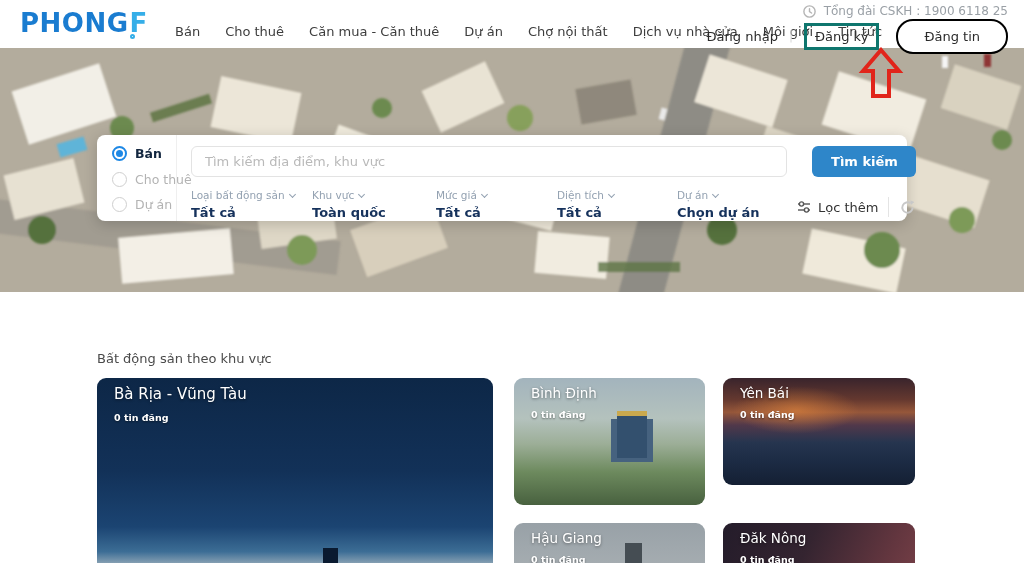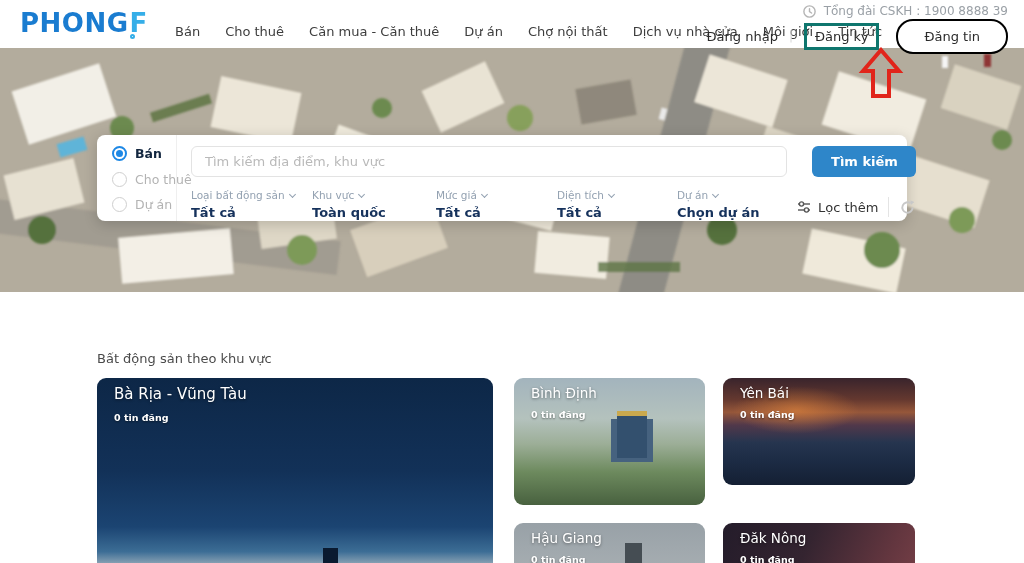--- a/index.html
+++ b/index.html
@@ -87,21 +87,21 @@
       <a>Dịch vụ nhà cửa</a>
       <a>Môi giới</a>
       <a>Tin tức</a>
     </div>
     <div class="header-right">
       <div class="cskh">
         <svg width="15" height="15" viewBox="0 0 16 16">
             <circle cx="8" cy="8" r="6" fill="none" stroke="#b5b5b5" stroke-width="1.5"></circle>
             <path d="M8 5 v3.2 l2.2 1.4" fill="none" stroke="#b5b5b5" stroke-width="1.5" stroke-linecap="round"></path>
           </svg>
-        <span>Tổng đài CSKH : 1900 8888 39</span>
+        <span>Tổng đài CSKH : 1900 6118 25</span>
       </div>
       <div class="auth-row">
         <span class="auth-link">Đăng nhập</span>
         <span class="auth-sep">|</span>
         <span class="register-box">Đăng ký</span>
         <button class="post-btn">Đăng tin</button>
       </div>
     </div>
   </div>
 

